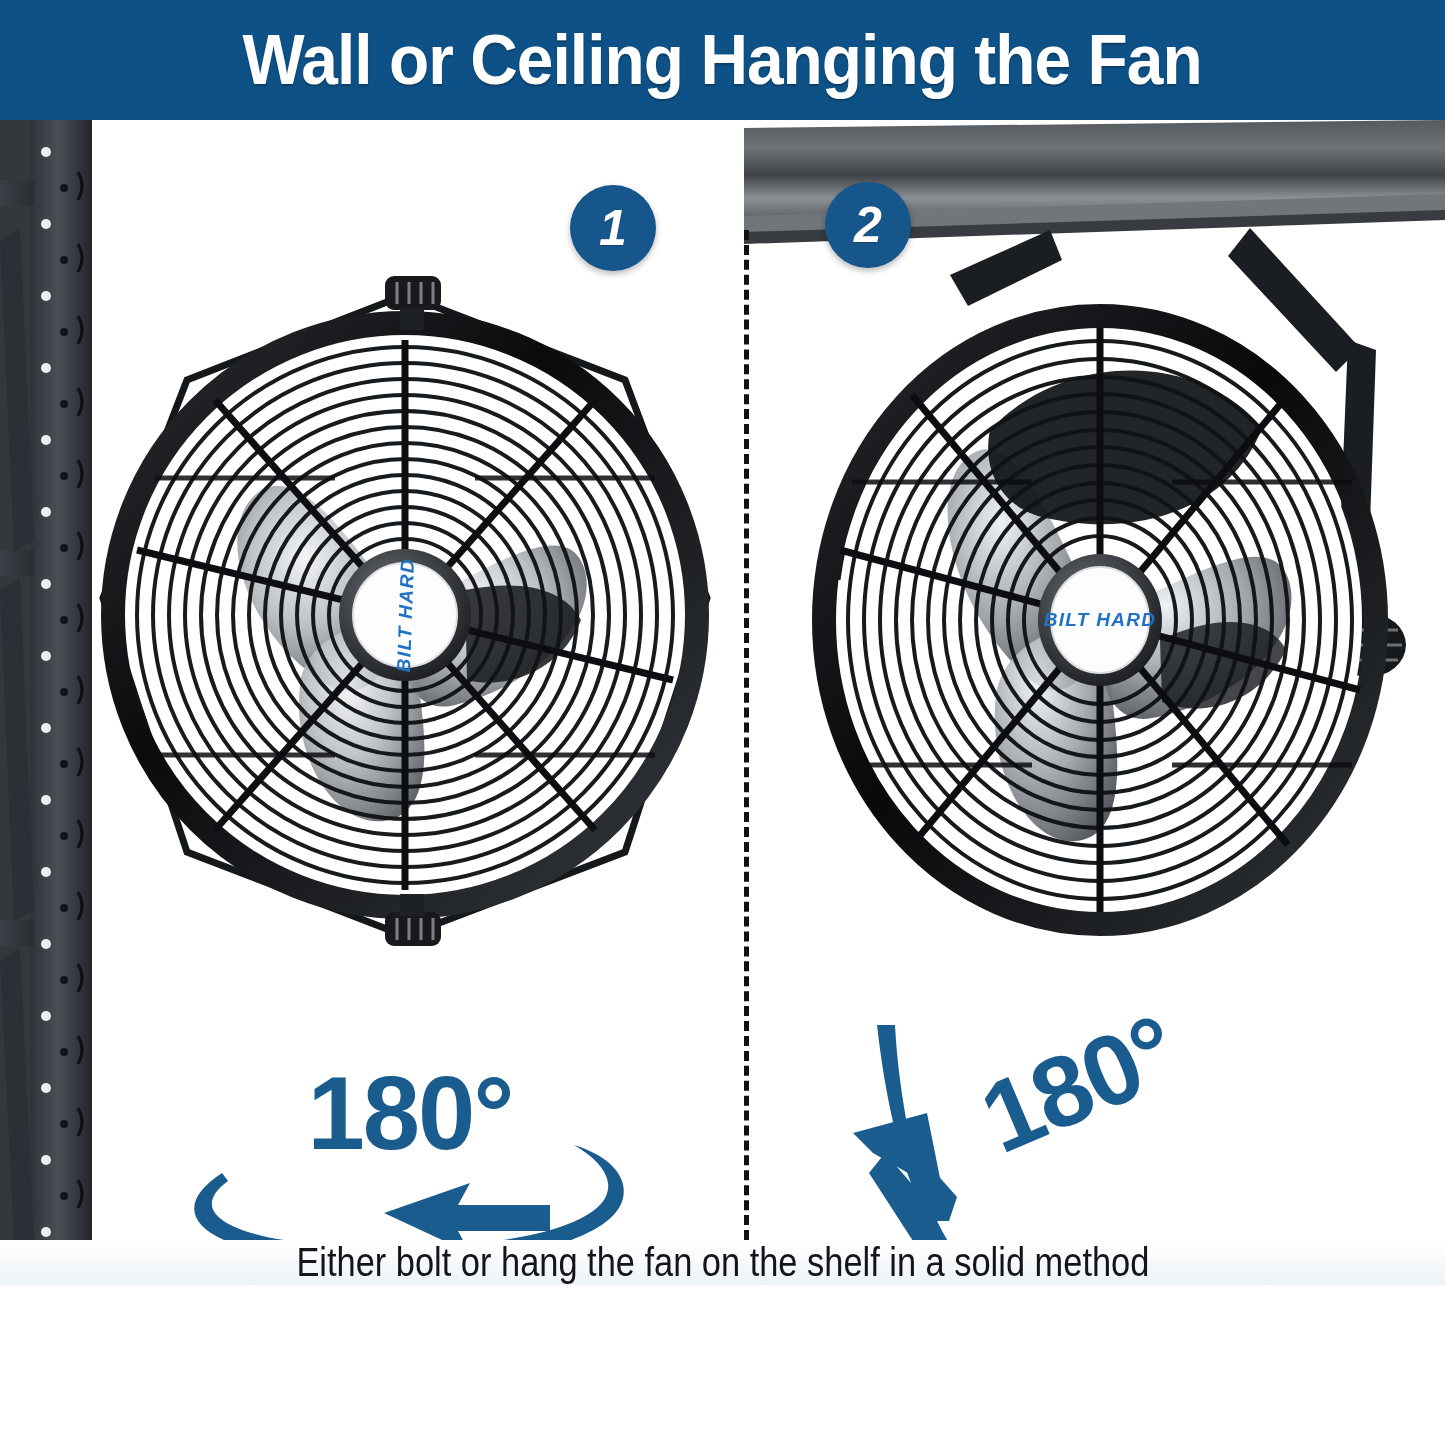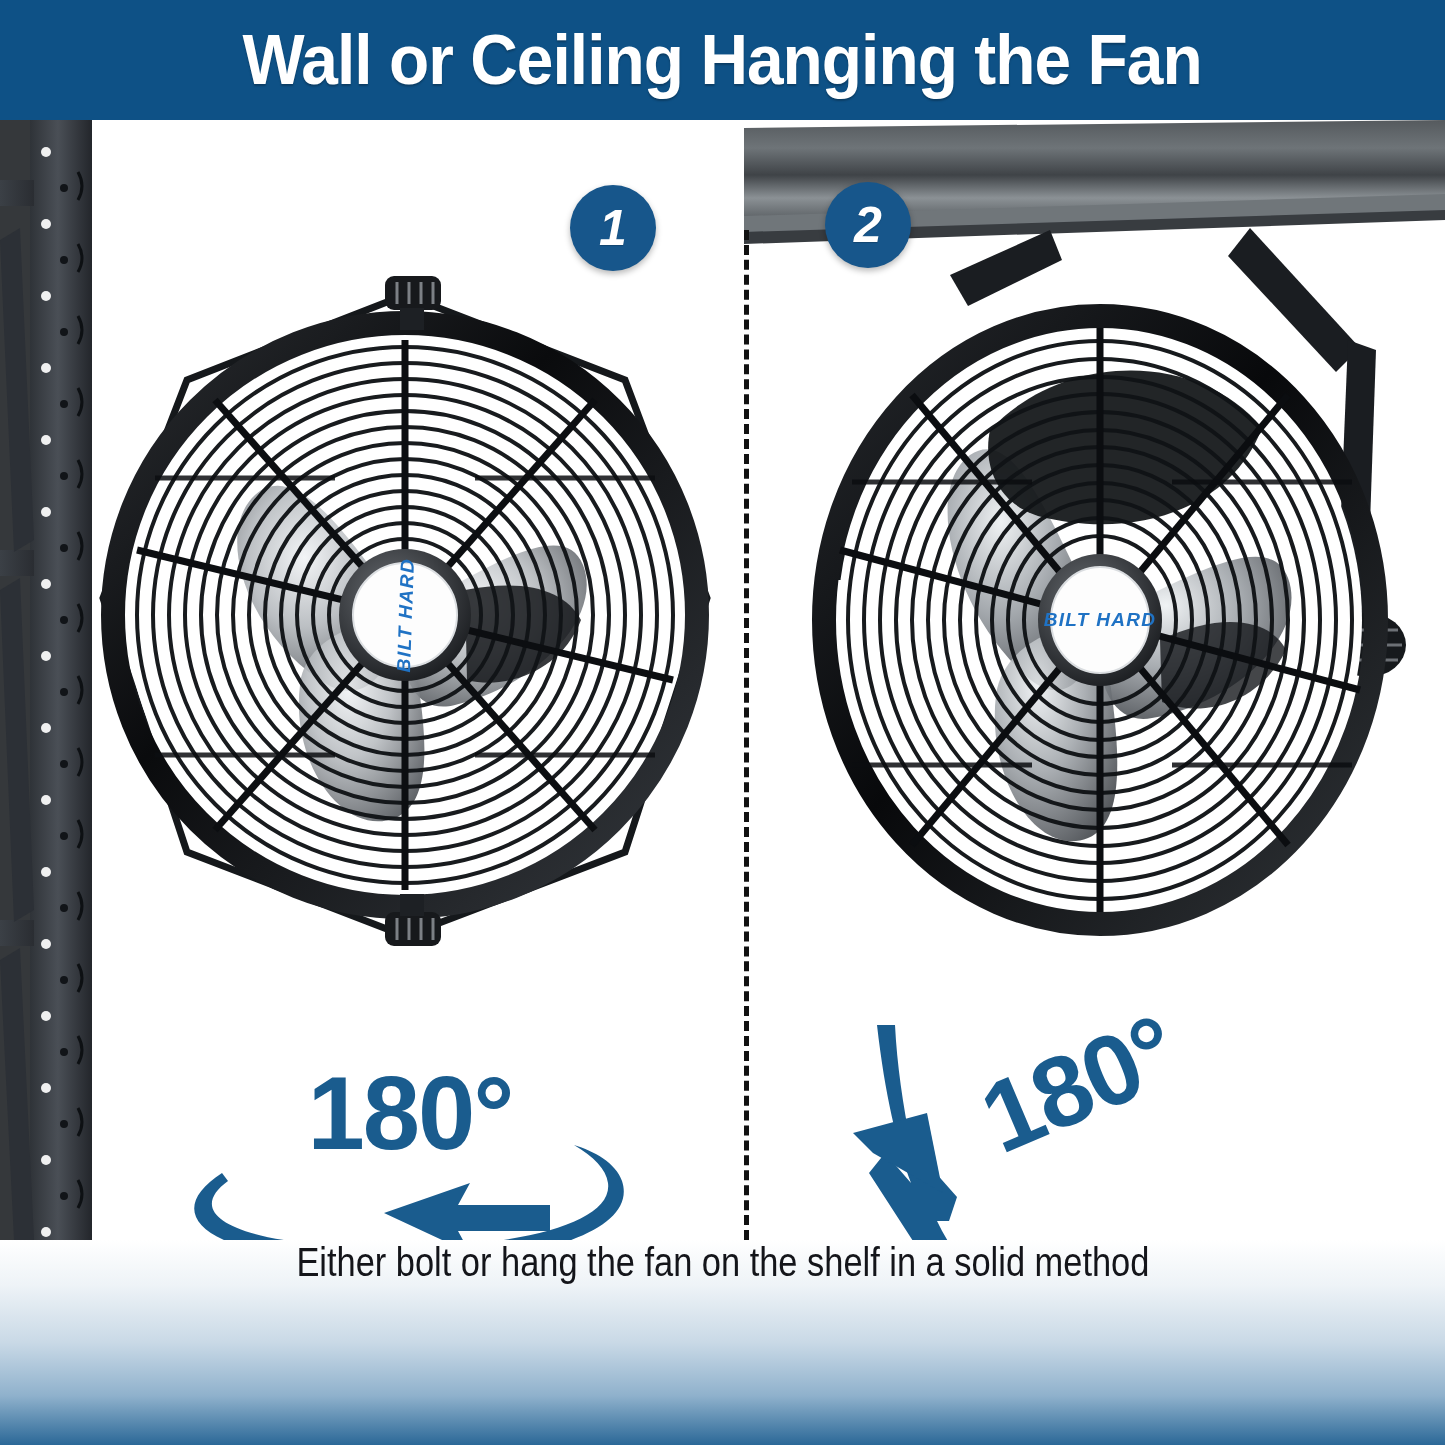--- a/index.html
+++ b/index.html
@@ -2,21 +2,21 @@
 <html><head>
 <meta charset="utf-8">
 <style>
   html,body{margin:0;padding:0;}
   body{
     width:1445px;height:1445px;
     background:#ffffff;
     font-family:"Liberation Sans", sans-serif;
     overflow:hidden;
   }
-  #stage{position:relative;width:1445px;height:1445px;overflow:hidden;background:#be185d;}
+  #stage{position:relative;width:1445px;height:1285px;overflow:hidden;background:#be185d;}
 
   
   #header{
     position:absolute;left:0;top:0;width:1445px;height:120px;
     background:#0e5186;
     display:flex;align-items:center;justify-content:center;
   }
   #header-title{
     color:#ffffff;
     font-family:"Liberation Sans", sans-serif;

